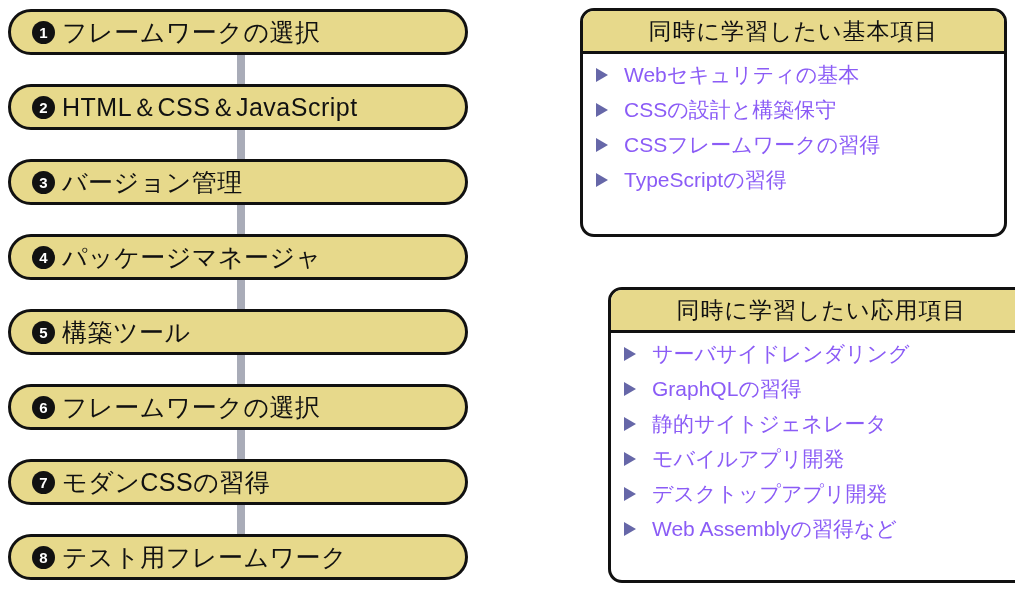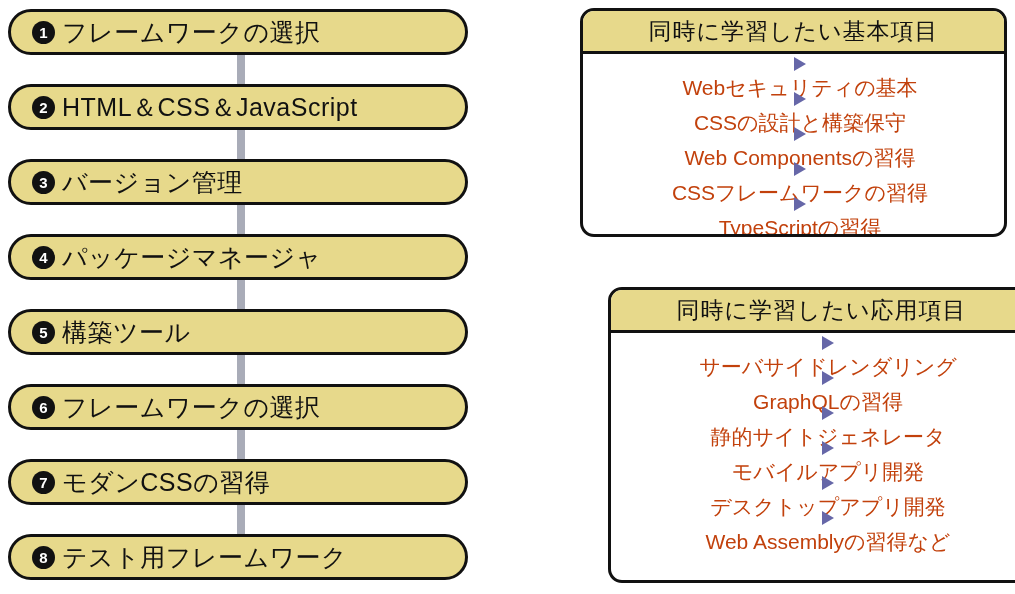--- a/index.html
+++ b/index.html
@@ -90,25 +90,24 @@
   }
   .panel-list {
     padding: 3px 0 0 13px;
     display: flex;
     flex-direction: column;
   }
   .panel-item {
     height: 35px;
     display: flex;
     align-items: center;
-    gap: 3px;
+    gap: 16px;
     font-size: 21px;
-    color: #c2410c;
+    color: #8b5cf6;
     white-space: nowrap;
-    flex-direction: column;
   }
   .bullet {
     flex: 0 0 auto;
     width: 0;
     height: 0;
     border-left: 12px solid #6667a8;
     border-top: 7px solid transparent;
     border-bottom: 7px solid transparent;
   }
 </style>
@@ -169,24 +168,20 @@
         <div class="panel-item">
           <span class="bullet"></span>
           <span>Webセキュリティの基本</span>
         </div>
 
         <div class="panel-item">
           <span class="bullet"></span>
           <span>CSSの設計と構築保守</span>
         </div>
 
-        <div class="panel-item">
-          <span class="bullet"></span>
-          <span>Web Componentsの習得</span>
-        </div>
 
         <div class="panel-item">
           <span class="bullet"></span>
           <span>CSSフレームワークの習得</span>
         </div>
 
         <div class="panel-item">
           <span class="bullet"></span>
           <span>TypeScriptの習得</span>
         </div>

